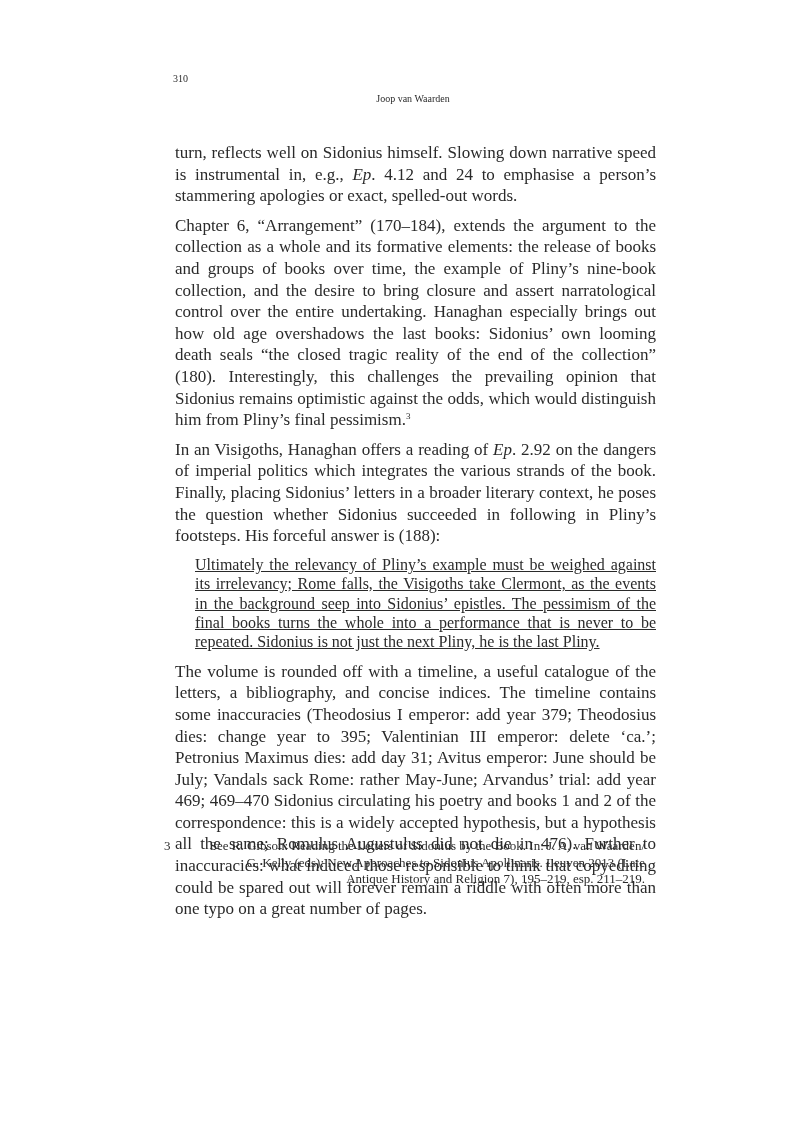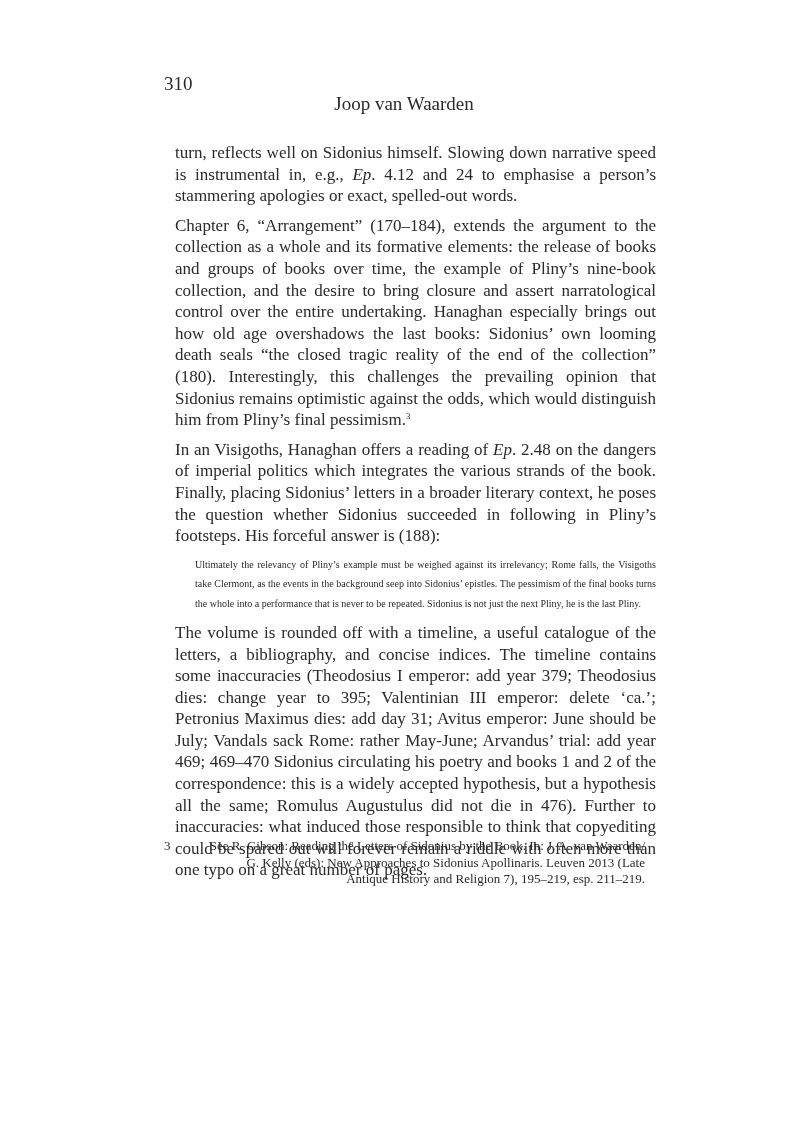--- a/index.html
+++ b/index.html
@@ -11,24 +11,24 @@
       width: 799px;
       height: 1131px;
       position: relative;
       overflow: hidden;
       font-family: "Liberation Serif", "DejaVu Serif", serif;
       color: #2a2a2a;
     }
     .running-head {
       position: absolute;
       top: 73px;
-      left: 164px;
+      left: 173px;
       width: 480px;
       height: 20px;
-      font-size: 19px;
+      font-size: 10px;
     }
     .page-number {
       position: absolute;
       left: 0;
       top: 0;
     }
     .running-title {
       position: absolute;
       left: 0;
       right: 0;
@@ -50,23 +50,24 @@
       hyphens: manual;
     }
     .para em { font-style: italic; }
     .para sup {
       font-size: 9px;
       line-height: 0;
       vertical-align: 6px;
     }
     .blockquote {
       margin: 0 0 9px 20px;
-      font-size: 10px;
+      font-size: 16px;
       line-height: 19.4px;
       text-align: justify;
+      text-decoration: underline;
     }
     .footnotes {
       position: absolute;
       top: 838px;
       left: 164px;
       width: 481px;
       font-size: 13px;
       line-height: 16.5px;
     }
     .footnote {
@@ -87,21 +88,21 @@
 <div class="running-head">
   <span class="page-number">310</span>
   <span class="running-title">Joop van Waarden</span>
 </div>
 
 <div class="body-text">
   <p class="para"><span>turn, reflects well on Sidonius himself. Slowing down narrative speed is in­strumental in, e.g., </span><em>Ep</em><span>. 4.12 and 24 to emphasise a person’s stammering apol­ogies or exact, spelled-out words.</span></p>
 
   <p class="para"><span>Chapter 6, “Arrangement” (170–184), extends the argument to the collec­tion as a whole and its formative elements: the release of books and groups of books over time, the example of Pliny’s nine-book collection, and the desire to bring closure and assert narratological control over the entire un­dertaking. Hanaghan especially brings out how old age overshadows the last books: Sidonius’ own looming death seals “the closed tragic reality of the end of the collection” (180). Interestingly, this challenges the prevailing opinion that Sidonius remains optimistic against the odds, which would dis­tinguish him from Pliny’s final pessimism.</span><sup>3</sup></p>
 
-  <p class="para"><span>In an Visigoths, Hanaghan offers a reading of </span><em>Ep</em><span>. 2.48 on the dangers of imperial politics which integrates the various strands of the book. Finally, placing Sidonius’ letters in a broader literary context, he poses the question whether Sidonius succeeded in following in Pliny’s footsteps. His forceful answer is (188):</span></p>
+  <p class="para"><span>In an Visigoths, Hanaghan offers a reading of </span><em>Ep</em><span>. 2.92 on the dangers of imperial politics which integrates the various strands of the book. Finally, placing Sidonius’ letters in a broader literary context, he poses the question whether Sidonius succeeded in following in Pliny’s footsteps. His forceful answer is (188):</span></p>
 
   <p class="blockquote">Ultimately the relevancy of Pliny’s example must be weighed against its irrel­evancy; Rome falls, the Visigoths take Clermont, as the events in the back­ground seep into Sidonius’ epistles. The pessimism of the final books turns the whole into a performance that is never to be repeated. Sidonius is not just the next Pliny, he is the last Pliny.</p>
 
   <p class="para">The volume is rounded off with a timeline, a useful catalogue of the letters, a bibliography, and concise indices. The timeline contains some inaccuracies (Theodosius I emperor: add year 379; Theodosius dies: change year to 395; Valentinian III emperor: delete ‘ca.’; Petronius Maximus dies: add day 31; Avitus emperor: June should be July; Vandals sack Rome: rather May-June; Arvandus’ trial: add year 469; 469–470 Sidonius circulating his poetry and books 1 and 2 of the correspondence: this is a widely accepted hypothesis, but a hypothesis all the same; Romulus Augustulus did not die in 476). Fur­ther to inaccuracies: what induced those responsible to think that copy­editing could be spared out will forever remain a riddle with often more than one typo on a great number of pages.</p>
 </div>
 
 <div class="footnotes">
   <div class="footnote">
     <span class="fn-num">3</span>
     <span class="fn-text">See R. Gibson: Reading the Letters of Sidonius by the Book. In: J. A. van Waarden/ G. Kelly (eds): New Approaches to Sidonius Apollinaris. Leuven 2013 (Late Antique History and Religion 7), 195–219, esp. 211–219.</span>

